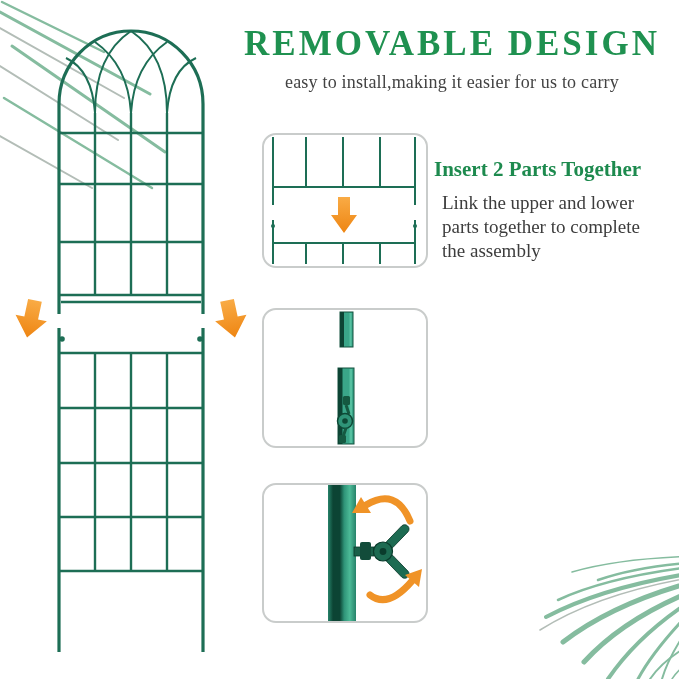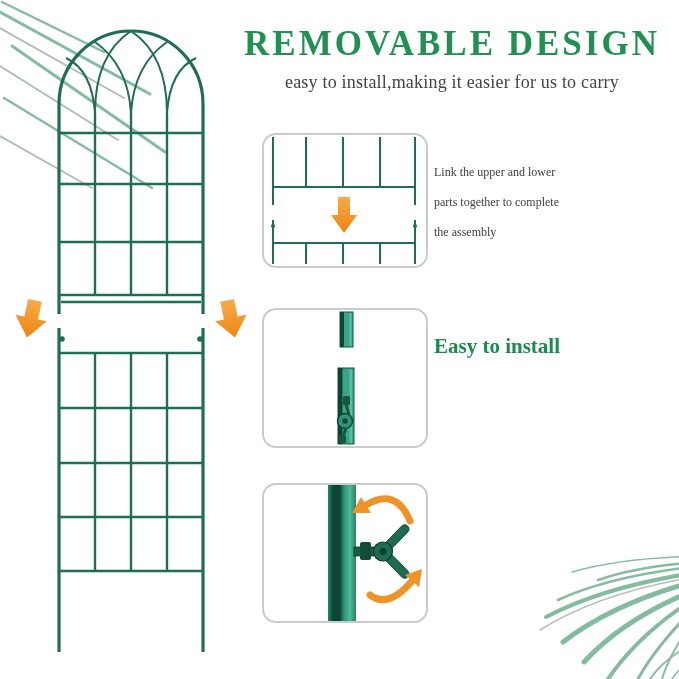--- a/index.html
+++ b/index.html
@@ -35,21 +35,21 @@
   .callout-box svg{display:block;width:100%;height:100%;}
   .box1{top:133px;height:135px;}
   .box2{top:308px;height:140px;}
   .box3{top:483px;height:140px;}
   .callout-text{position:absolute;left:434px;width:242px;}
   .ct1{top:157px;} .ct2{top:334px;} .ct3{top:506px;}
   .callout-text h2{
     margin:0 0 9px 0;font-size:21px;font-weight:700;color:var(--heading-green);white-space:nowrap;
   }
   .callout-text p{
-    margin:0;font-size:12px;line-height:30px;color:var(--body-text);white-space:pre-line;
+    margin:8px;font-size:19px;line-height:24px;color:var(--body-text);white-space:pre-line;
   }
   
   .t-rail{stroke:var(--trellis-green);stroke-width:3.2;fill:none;}
   .t-bar{stroke:var(--trellis-green);stroke-width:2.6;}
   .t-vert{stroke:var(--trellis-green);stroke-width:2.4;}
   .t-gothic{stroke:var(--trellis-green);stroke-width:2;fill:none;}
   .t-knob{fill:var(--trellis-green);}
   .m-line{stroke:var(--trellis-green);stroke-width:2;}
   .leaf{stroke:var(--leaf-green);fill:none;stroke-linecap:round;}
   .leafg{stroke:var(--leaf-gray);fill:none;stroke-linecap:round;}
@@ -158,20 +158,21 @@
       <line class="m-line" x1="151" y1="85" x2="151" y2="129"></line>
       <circle class="t-knob" cx="9" cy="91" r="2"></circle>
       <circle class="t-knob" cx="151" cy="91" r="2"></circle>
       <line class="m-line" x1="9" y1="108" x2="151" y2="108"></line>
       <line class="m-line" x1="42" y1="108" x2="42" y2="129"></line>
       <line class="m-line" x1="79" y1="108" x2="79" y2="129"></line>
       <line class="m-line" x1="116" y1="108" x2="116" y2="129"></line>
     </svg>
   </div>
   <div class="callout-text ct1">
+    <h2>Insert 2 Parts Together</h2>
     <p>Link the upper and lower
 parts together to complete
 the assembly</p>
   </div>
 
   <div class="callout-box box2">
     <svg viewBox="0 0 162 136">
       <rect x="76" y="2" width="13" height="35" fill="var(--pole-teal)" stroke="#14523f" stroke-width="1"></rect>
       <rect x="76" y="2" width="4" height="35" fill="var(--trellis-dark)"></rect>
       <rect x="85.5" y="3" width="2" height="33" fill="#5ec7a6" opacity="0.8"></rect>
@@ -182,21 +183,20 @@
         <rect x="79" y="86" width="7" height="9" rx="1.5" fill="#155941"></rect>
         <line x1="82" y1="95" x2="85" y2="104" stroke="#155941" stroke-width="3"></line>
         <circle cx="81" cy="111" r="7.5" fill="#2f9478" stroke="#0e4936" stroke-width="1.5"></circle>
         <circle cx="81" cy="111" r="2.8" fill="#0e4936"></circle>
         <line x1="82" y1="118" x2="79" y2="127" stroke="#155941" stroke-width="3"></line>
         <rect x="75" y="125" width="7" height="8" rx="1.5" fill="#155941"></rect>
       </g>
     </svg>
   </div>
   <div class="callout-text ct2">
-    <h2>Easy to install</h2>
   </div>
 
   <div class="callout-box box3">
     <svg viewBox="0 0 162 136">
       <defs>
         <linearGradient id="pg" x1="0" y1="0" x2="1" y2="0">
           <stop offset="0" stop-color="#27836a"></stop>
           <stop offset="0.18" stop-color="#0c4434"></stop>
           <stop offset="0.42" stop-color="#0c4434"></stop>
           <stop offset="0.58" stop-color="#2f9478"></stop>

